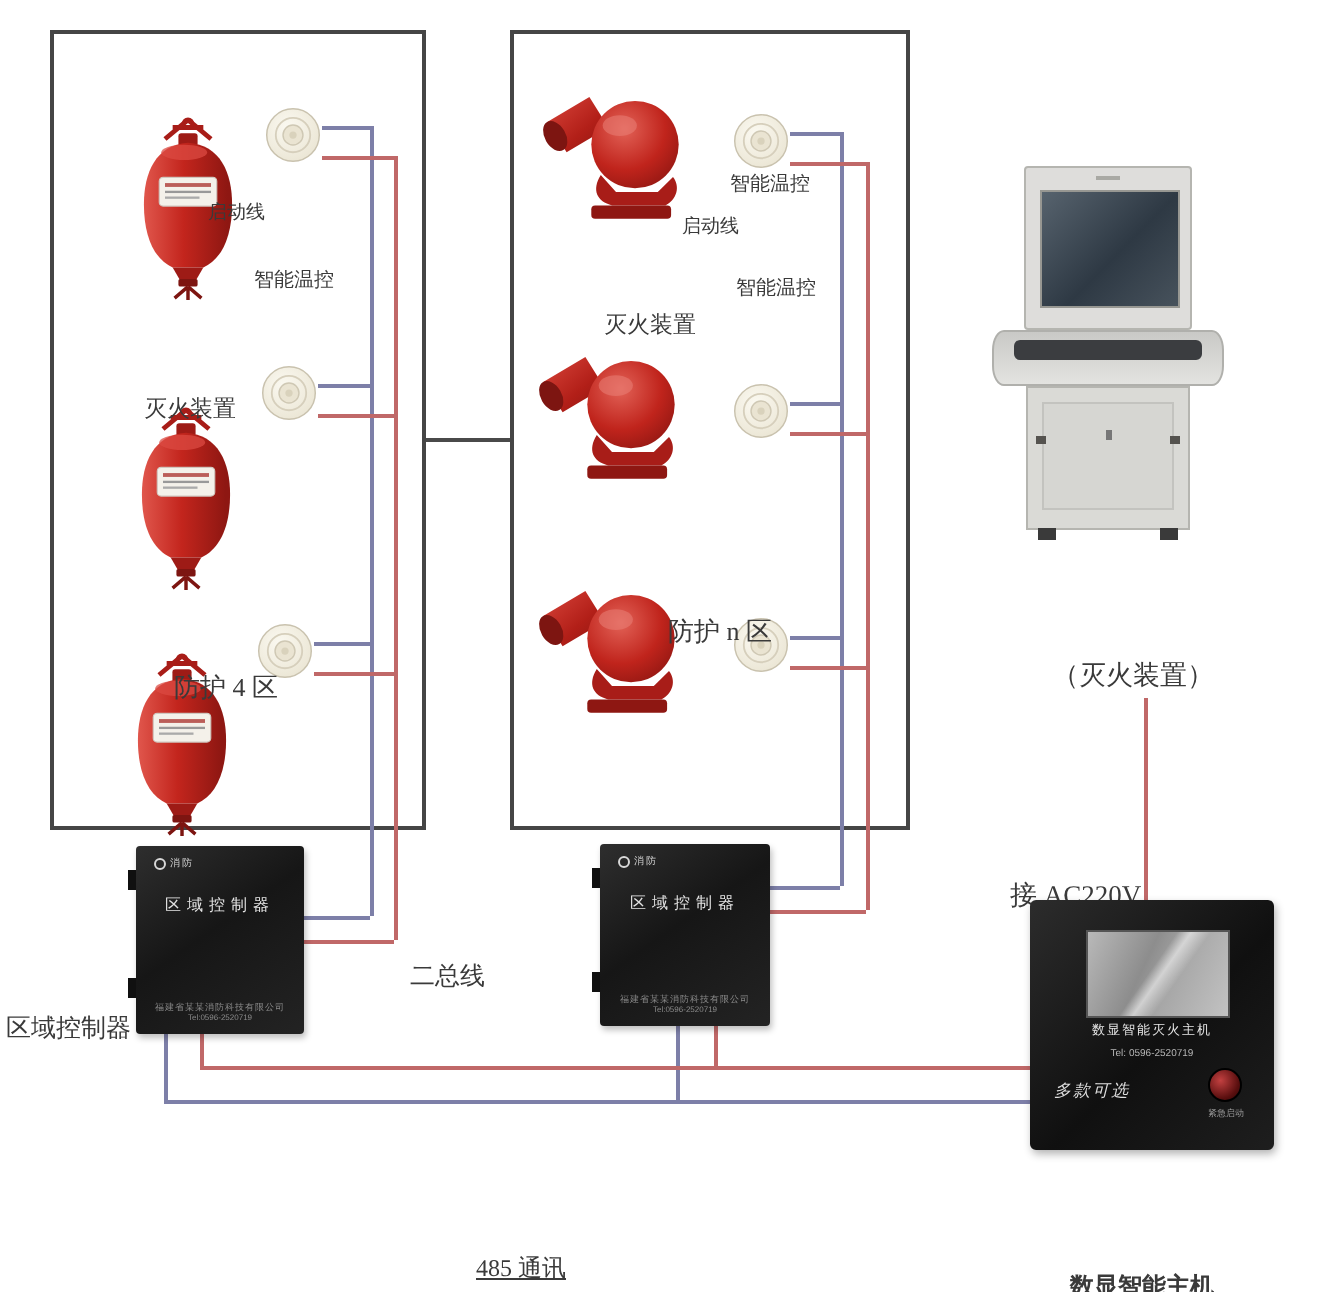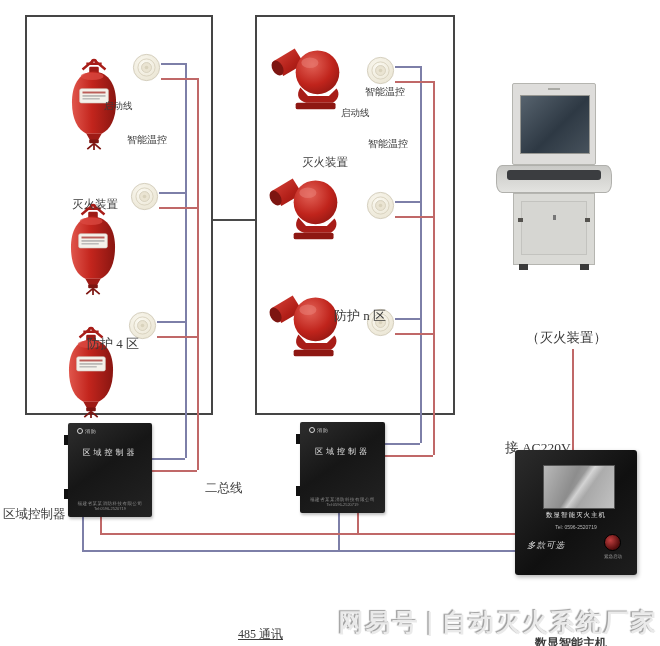--- a/index.html
+++ b/index.html
@@ -262,19 +262,14 @@
   <div class="host">
     <div class="host-screen"></div>
     <div class="host-title">数显智能灭火主机</div>
     <div class="host-tel">Tel: 0596-2520719</div>
     <div class="host-brand">多款可选</div>
     <div class="host-btn"></div>
     <div class="host-btn-caption">紧急启动</div>
   </div>
   <div class="lbl" style="left:535px;top:587px;font-size:12px;font-weight:700;">数显智能主机</div>
 
-  <div class="watermark">
-    <span>网易号</span>
-    <span class="divider">|</span>
-    <span>自动灭火系统厂家</span>
-  </div>
 
 </div>
 
 </body></html>

